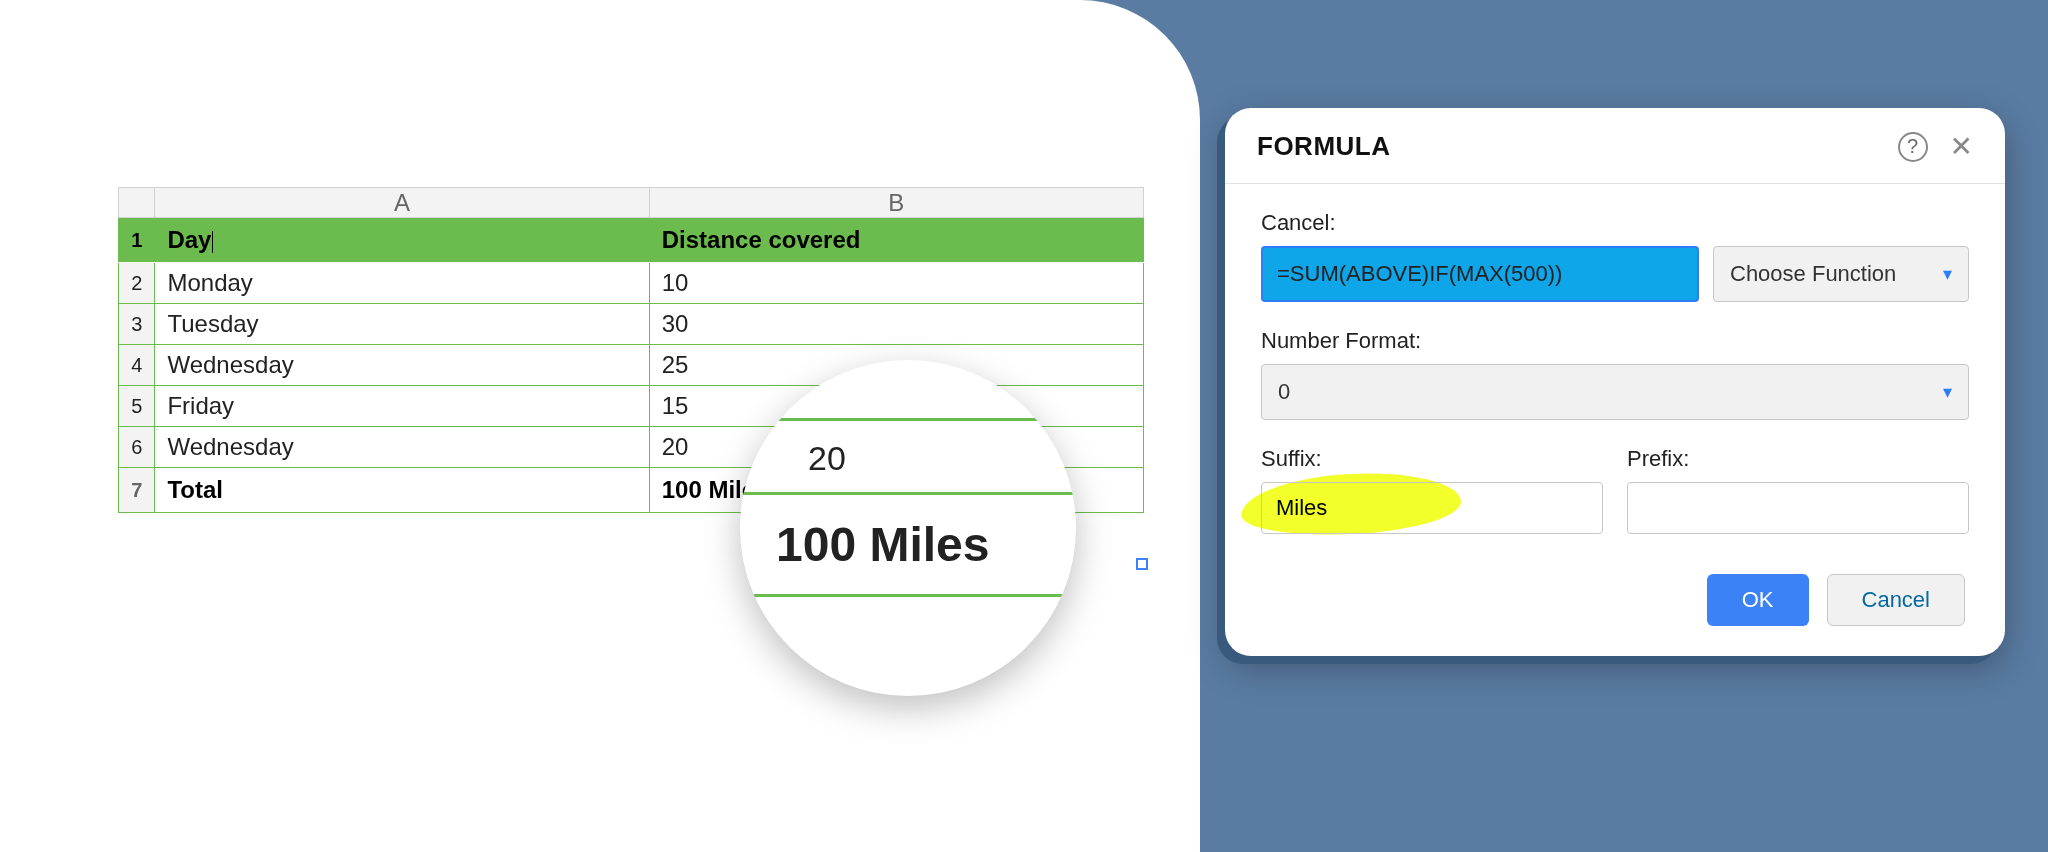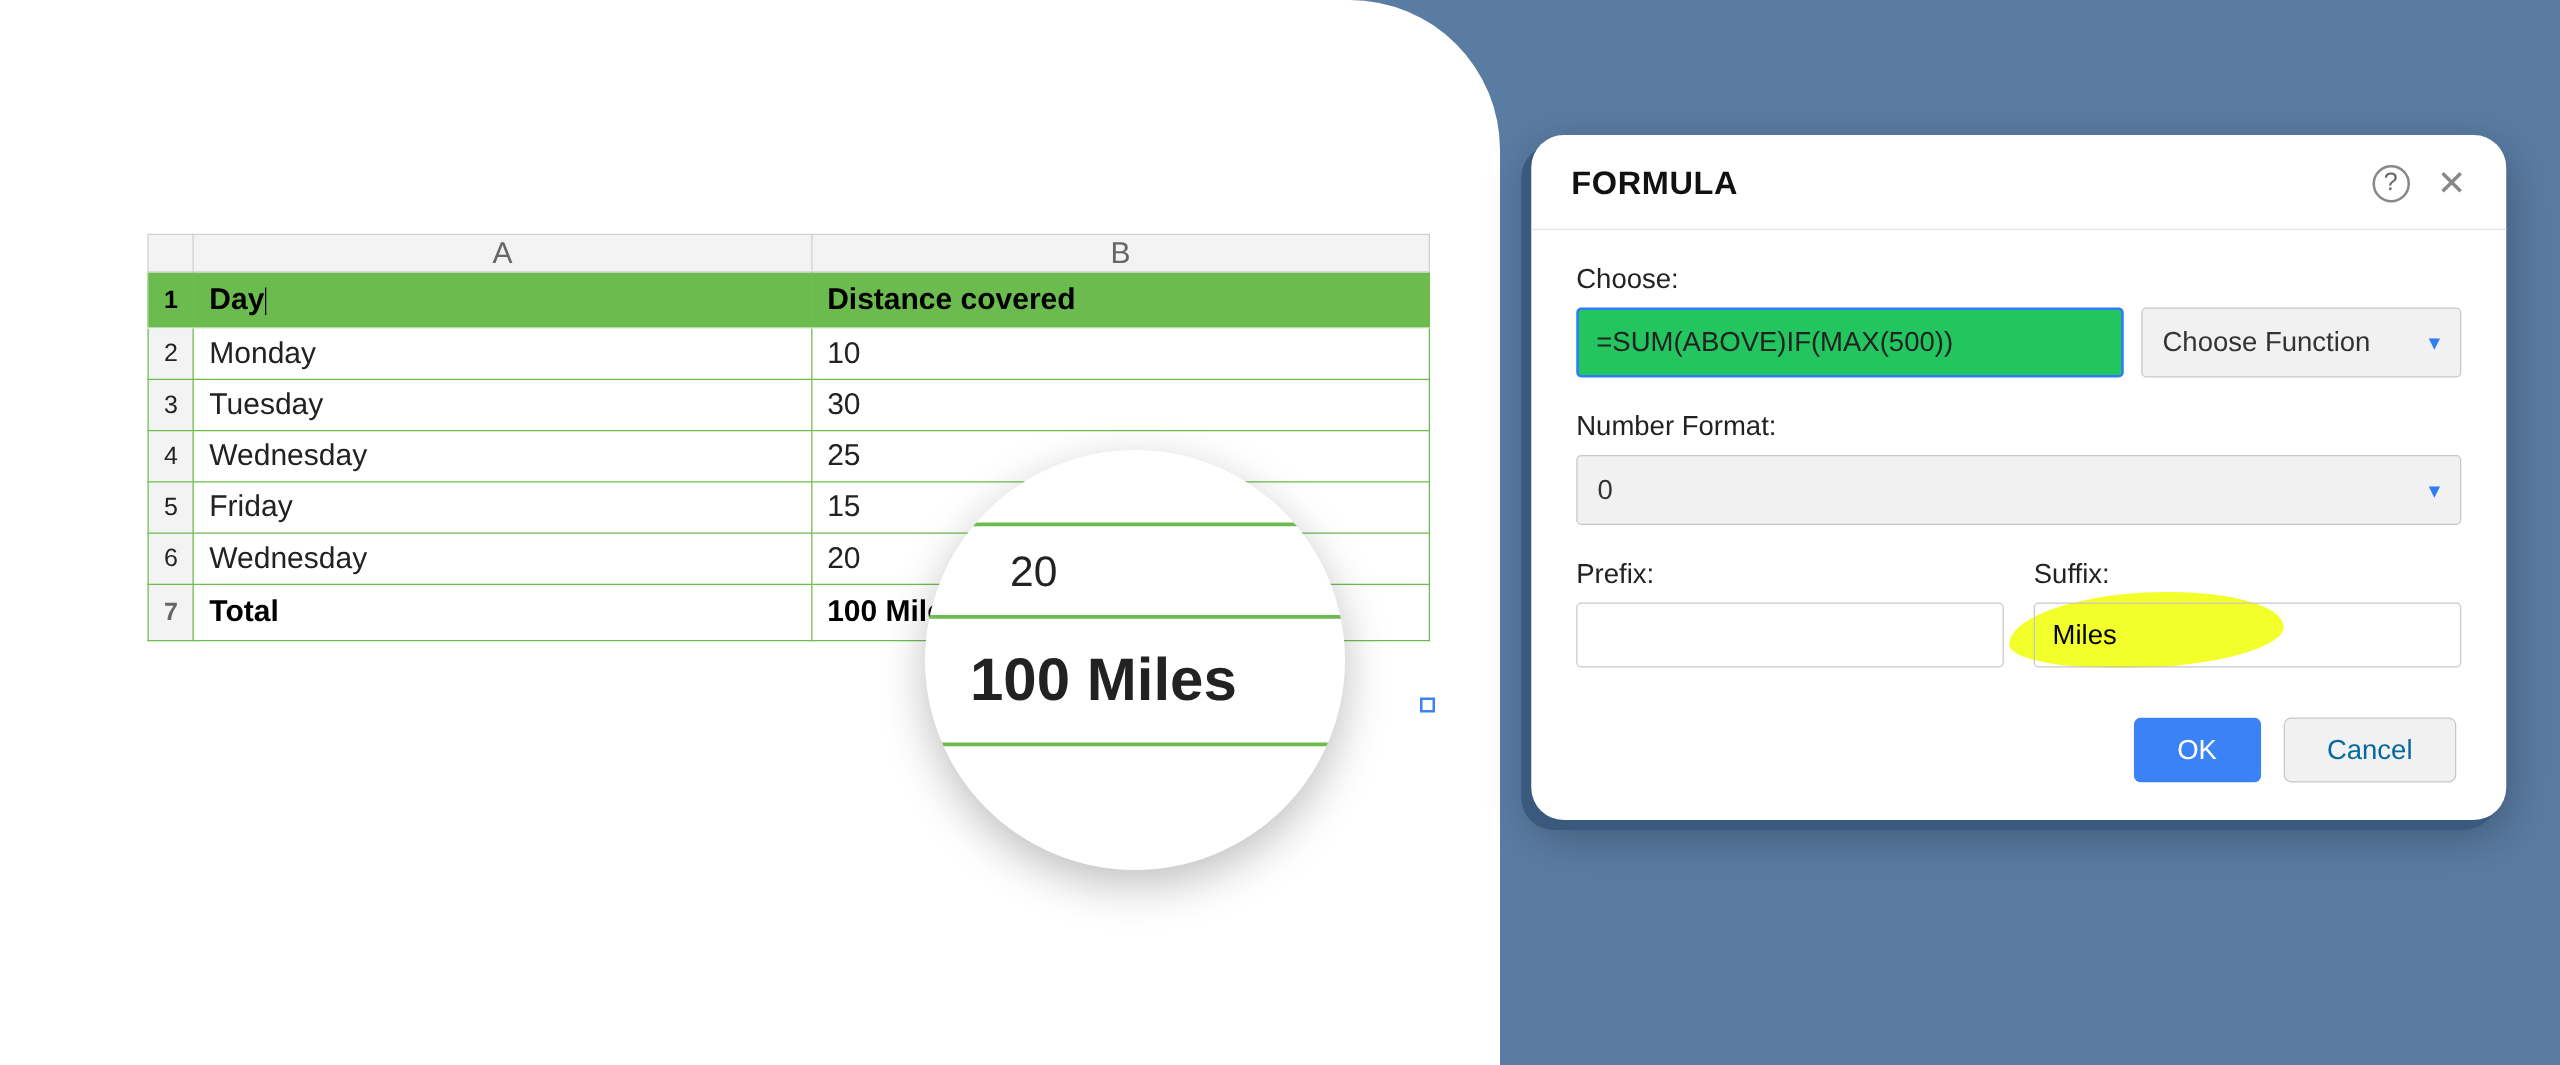--- a/index.html
+++ b/index.html
@@ -213,21 +213,21 @@
   .field-label { font-size:22px; color:#222; margin-bottom:10px; }
   .formula-row { display:flex; gap:14px; margin-bottom:26px; }
   .formula-input {
     flex:1;
     height:56px;
     border:2px solid #2e7cf6;
     border-radius:4px;
     padding: 0 14px;
     font-size:22px;
     color:#222;
-    background:#22c55e;
+    background:#0ea5e9;
     outline:none;
   }
   .choose-fn {
     width: 256px;
     height:56px;
     background:#f1f1f1;
     border:1px solid #c7c7c7;
     border-radius:4px;
     display:flex;align-items:center;justify-content:space-between;
     padding:0 16px;
@@ -366,45 +366,45 @@
 <div class="dialog-wrap">
   <div class="dialog-header">
     <div class="dialog-title">FORMULA</div>
     <div class="dialog-header-right">
       <div class="help-icon">?</div>
       <div class="close-icon">✕</div>
     </div>
   </div>
   <div class="dialog-divider"></div>
   <div class="dialog-body">
-    <div class="field-label">Choose:</div>
+    <div class="field-label">Cancel:</div>
     <div class="formula-row">
       <input class="formula-input" value="=SUM(ABOVE)IF(MAX(500))" style="">
       <div class="choose-fn">
         <span>Choose Function</span>
         <span class="chev">▾</span>
       </div>
     </div>
 
     <div class="field-label">Number Format:</div>
     <div class="numfmt">
       <span>0</span>
       <span class="chev">▾</span>
     </div>
 
     <div class="ps-row">
-      <div class="ps-col">
-        <div class="field-label">Prefix:</div>
-        <input class="ps-input" value="" style="">
-      </div>
       <div class="ps-col suffix">
         <div class="field-label">Suffix:</div>
         <div class="highlight"></div>
         <input class="ps-input" value="Miles" style="">
       </div>
+      <div class="ps-col">
+        <div class="field-label">Prefix:</div>
+        <input class="ps-input" value="" style="">
+      </div>
     </div>
 
     <div class="dialog-footer">
       <div class="btn btn-primary">OK</div>
       <div class="btn btn-secondary">Cancel</div>
     </div>
   </div>
 </div>
 
 </body></html>

